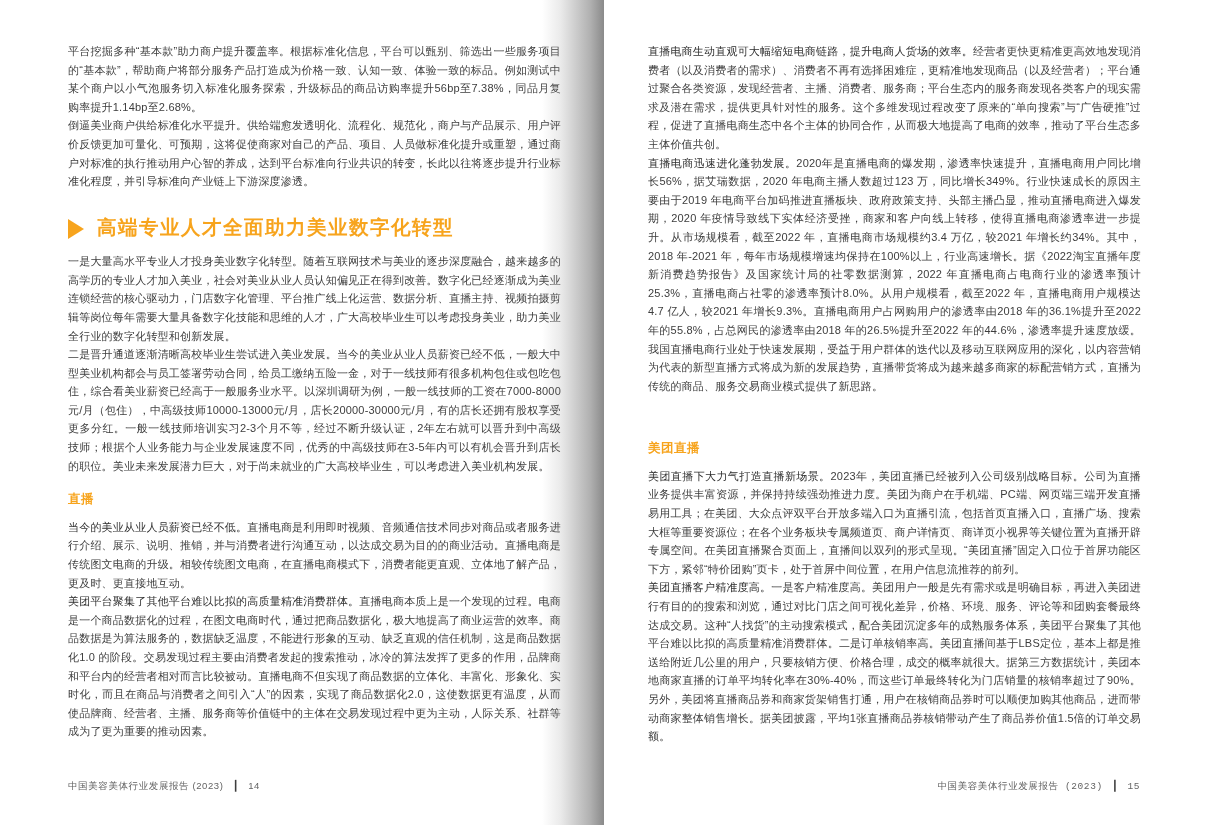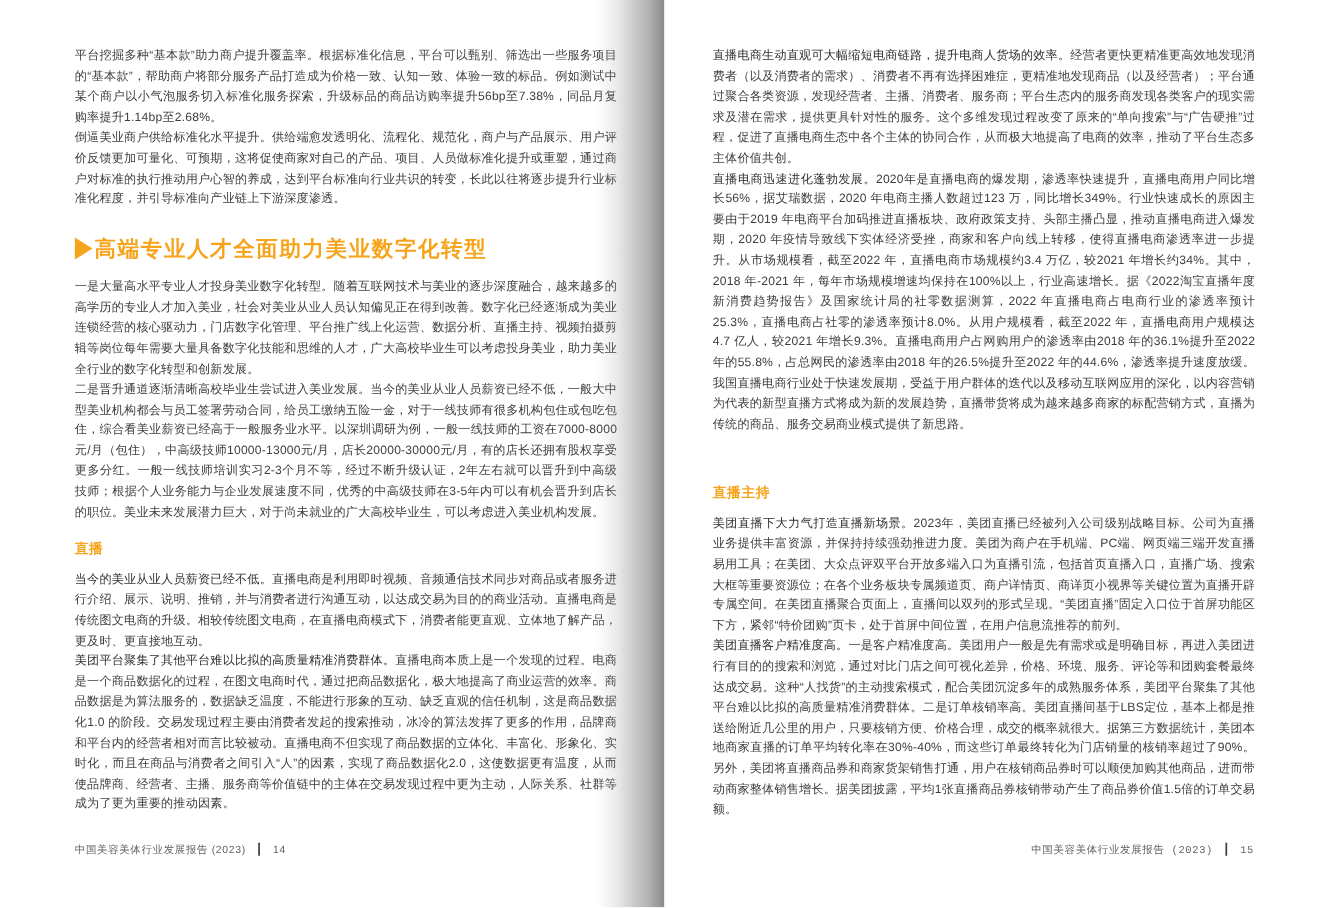--- a/index.html
+++ b/index.html
@@ -39,41 +39,41 @@
     text-align: justify;
     letter-spacing: 0.2px;
   }
   .page-left  .content { left: 68px; }
   .page-right .content { left: 44px; }
 
   p.para { margin: 0; }
   .lead { font-weight: normal; color: #2f2f2f; }
 
   .h1 {
-    display: flex; align-items: flex-start; gap: 2px;
+    display: flex; align-items: flex-end; gap: 13px;
     margin: 25px 0 13px 0;
   }
   .h1 .tri {
     width: 0; height: 0; flex: 0 0 auto;
     border-left: 16px solid #F7A41D;
     border-top: 10px solid transparent;
     border-bottom: 10px solid transparent;
   }
   .h1 .h1-text {
     font-size: 19.5px; font-weight: bold; color: #F7A41D;
     letter-spacing: 1.5px; line-height: 1.2;
   }
   .sub {
     font-size: 12.5px; font-weight: bold; color: #F7A41D;
     margin: 15px 0 9px 0; letter-spacing: 0.5px;
   }
   .sub.gap-large { margin-top: 44px; }
 
   .footer {
-    position: absolute; bottom: 46px;
+    position: absolute; bottom: 32px;
     font-size: 9.5px; color: #636363; letter-spacing: 0.6px;
     white-space: nowrap;
   }
   .page-left  .footer { left: 68px; }
   .page-right .footer { right: 68px; font-family: Liberation Mono, monospace; }
   .footer .bar { margin: 0 9px; color: #3d3d3d; font-weight: bold; font-size: 10px; }
 </style>
 </head>
 <body>
 
@@ -112,21 +112,21 @@
   <section class="page page-right">
     <div class="content">
 
       <p class="para">
         <span class="lead">直播电商生动直观可大幅缩短电商链路，提升电商人货场的效率。</span><span>经营者更快更精准更高效地发现消费者（以及消费者的需求）、消费者不再有选择困难症，更精准地发现商品（以及经营者）；平台通过聚合各类资源，发现经营者、主播、消费者、服务商；平台生态内的服务商发现各类客户的现实需求及潜在需求，提供更具针对性的服务。这个多维发现过程改变了原来的“单向搜索”与“广告硬推”过程，促进了直播电商生态中各个主体的协同合作，从而极大地提高了电商的效率，推动了平台生态多主体价值共创。</span>
       </p>
       <p class="para">
         <span class="lead">直播电商迅速进化蓬勃发展。</span><span>2020年是直播电商的爆发期，渗透率快速提升，直播电商用户同比增长56%，据艾瑞数据，2020 年电商主播人数超过123 万，同比增长349%。行业快速成长的原因主要由于2019 年电商平台加码推进直播板块、政府政策支持、头部主播凸显，推动直播电商进入爆发期，2020 年疫情导致线下实体经济受挫，商家和客户向线上转移，使得直播电商渗透率进一步提升。从市场规模看，截至2022 年，直播电商市场规模约3.4 万亿，较2021 年增长约34%。其中，2018 年-2021 年，每年市场规模增速均保持在100%以上，行业高速增长。据《2022淘宝直播年度新消费趋势报告》及国家统计局的社零数据测算，2022 年直播电商占电商行业的渗透率预计25.3%，直播电商占社零的渗透率预计8.0%。从用户规模看，截至2022 年，直播电商用户规模达4.7 亿人，较2021 年增长9.3%。直播电商用户占网购用户的渗透率由2018 年的36.1%提升至2022 年的55.8%，占总网民的渗透率由2018 年的26.5%提升至2022 年的44.6%，渗透率提升速度放缓。我国直播电商行业处于快速发展期，受益于用户群体的迭代以及移动互联网应用的深化，以内容营销为代表的新型直播方式将成为新的发展趋势，直播带货将成为越来越多商家的标配营销方式，直播为传统的商品、服务交易商业模式提供了新思路。</span>
       </p>
 
-      <div class="sub gap-large">直播主持</div>
+      <div class="sub gap-large">美团直播</div>
 
       <p class="para">
         <span class="lead">美团直播下大力气打造直播新场景。</span><span>2023年，美团直播已经被列入公司级别战略目标。公司为直播业务提供丰富资源，并保持持续强劲推进力度。美团为商户在手机端、PC端、网页端三端开发直播易用工具；在美团、大众点评双平台开放多端入口为直播引流，包括首页直播入口，直播广场、搜索大框等重要资源位；在各个业务板块专属频道页、商户详情页、商详页小视界等关键位置为直播开辟专属空间。在美团直播聚合页面上，直播间以双列的形式呈现。“美团直播”固定入口位于首屏功能区下方，紧邻“特价团购”页卡，处于首屏中间位置，在用户信息流推荐的前列。</span>
       </p>
       <p class="para">
         <span class="lead">美团直播客户精准度高。</span><span>一是客户精准度高。美团用户一般是先有需求或是明确目标，再进入美团进行有目的的搜索和浏览，通过对比门店之间可视化差异，价格、环境、服务、评论等和团购套餐最终达成交易。这种“人找货”的主动搜索模式，配合美团沉淀多年的成熟服务体系，美团平台聚集了其他平台难以比拟的高质量精准消费群体。二是订单核销率高。美团直播间基于LBS定位，基本上都是推送给附近几公里的用户，只要核销方便、价格合理，成交的概率就很大。据第三方数据统计，美团本地商家直播的订单平均转化率在30%-40%，而这些订单最终转化为门店销量的核销率超过了90%。另外，美团将直播商品券和商家货架销售打通，用户在核销商品券时可以顺便加购其他商品，进而带动商家整体销售增长。据美团披露，平均1张直播商品券核销带动产生了商品券价值1.5倍的订单交易额。</span>
       </p>
     </div>
 
     <div class="footer">

